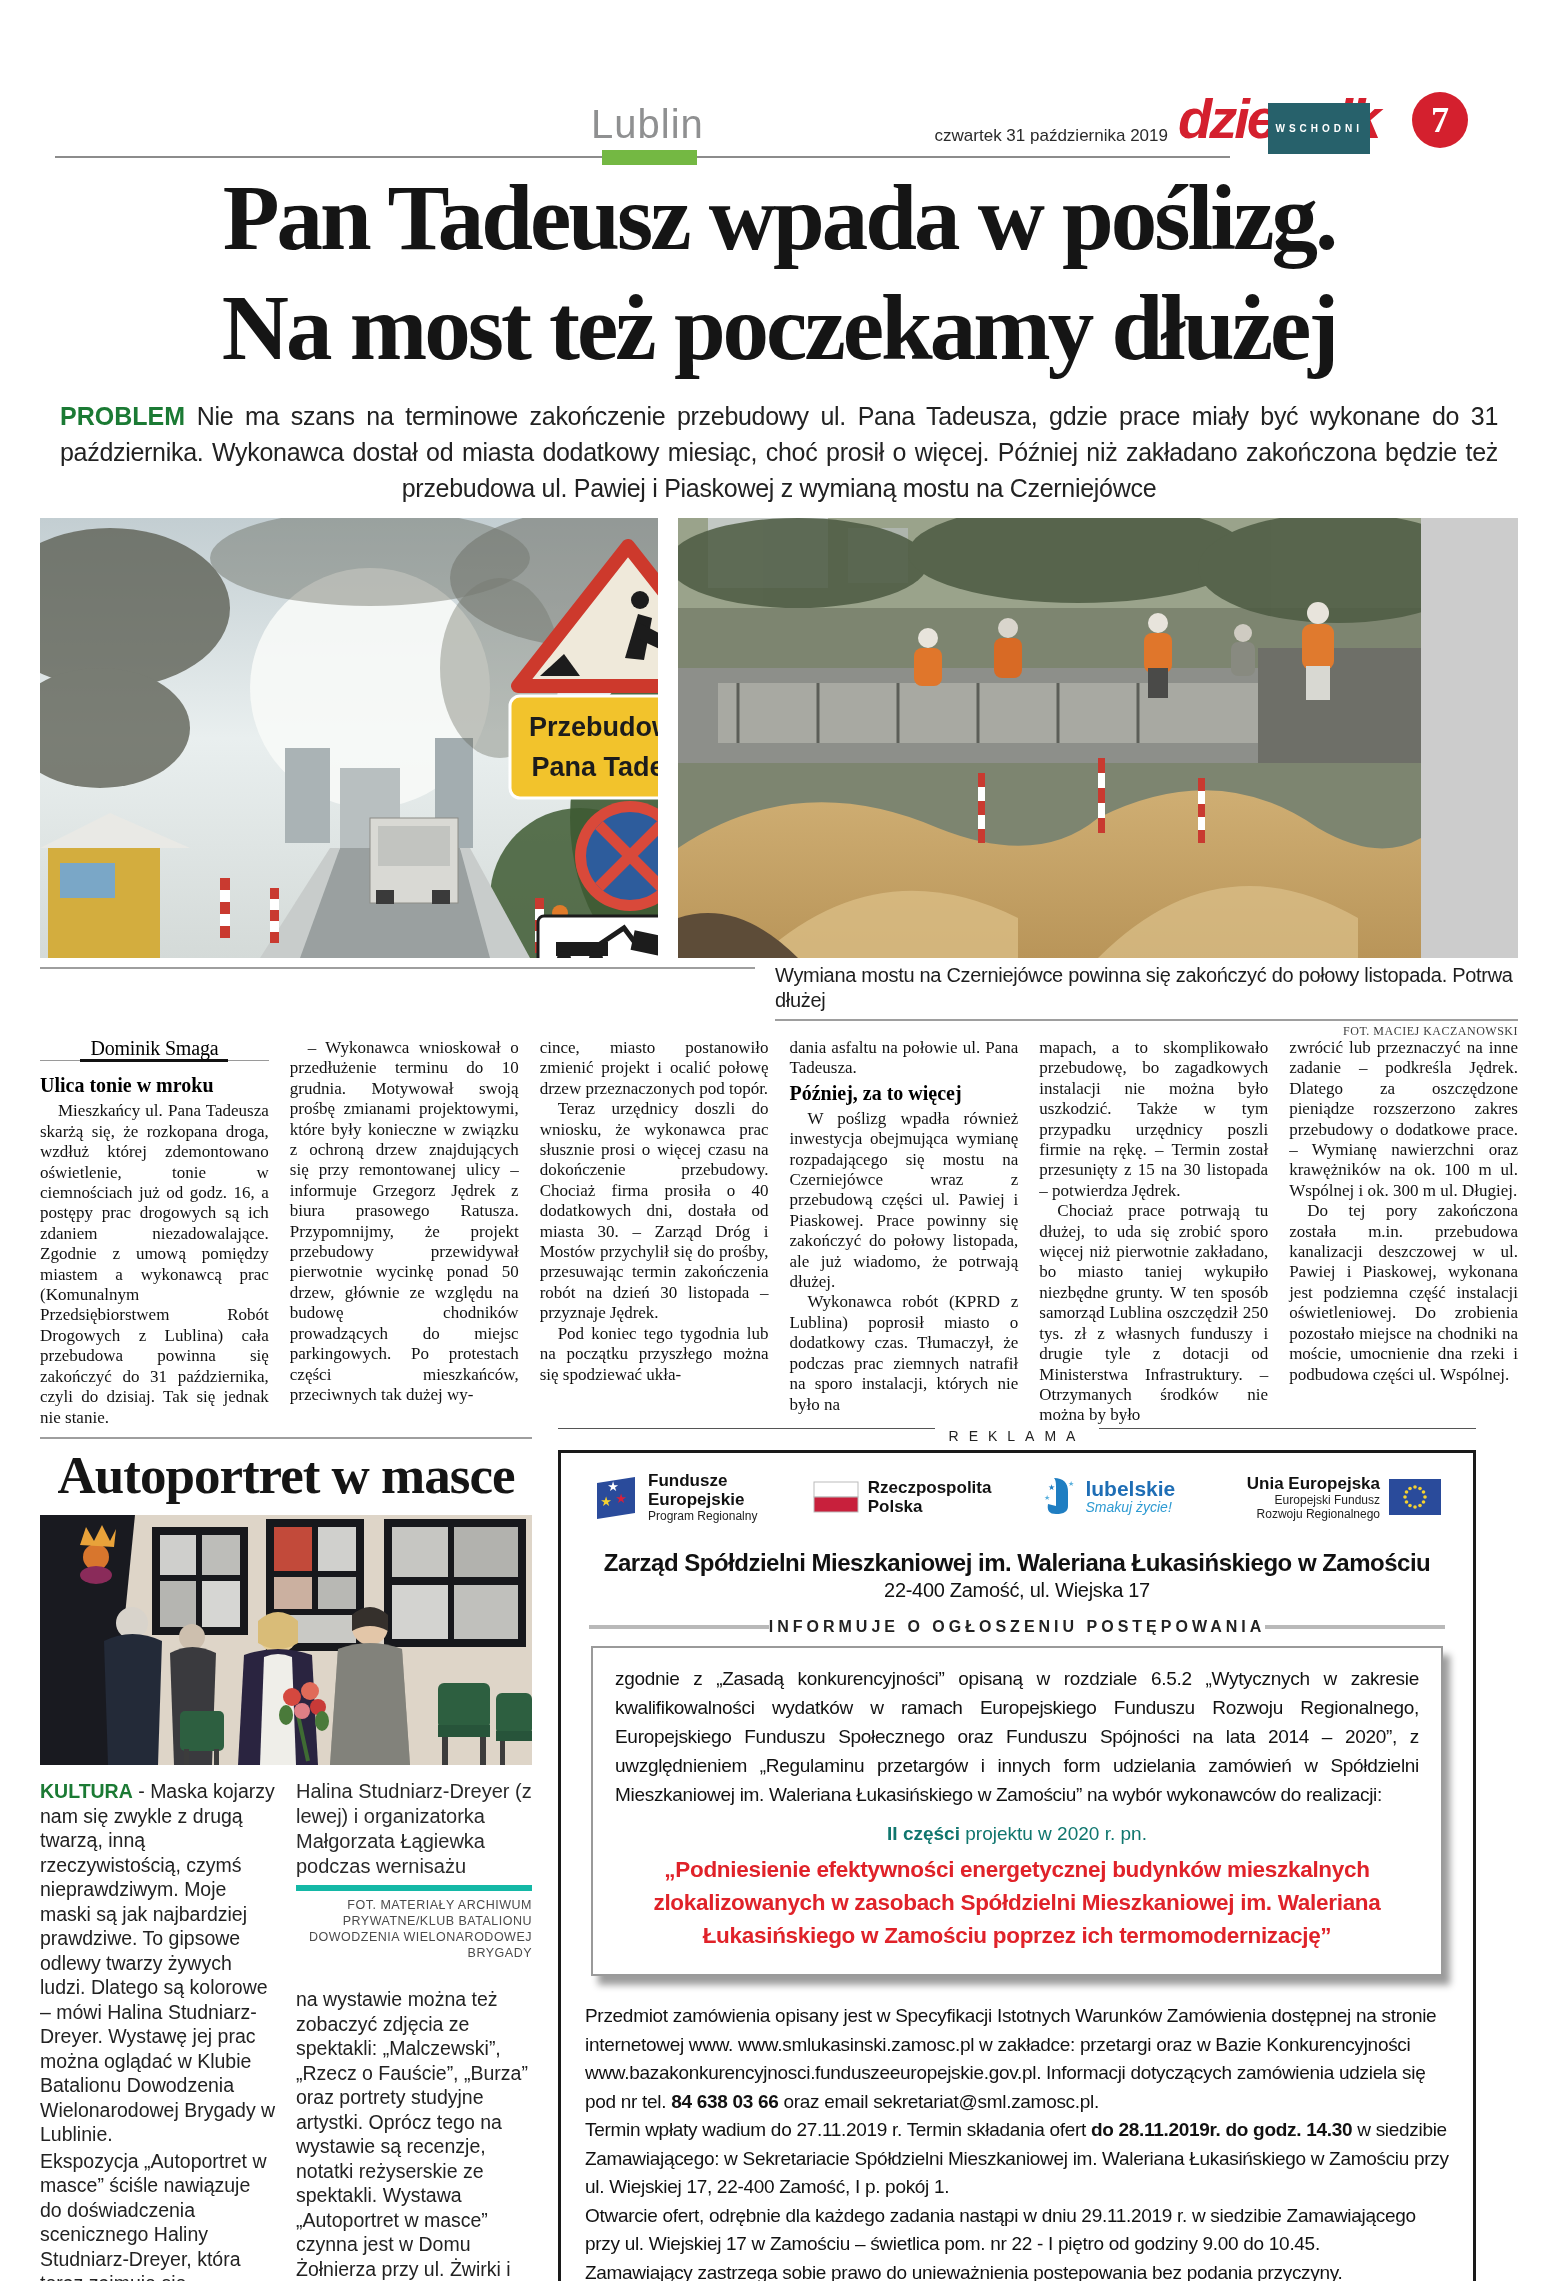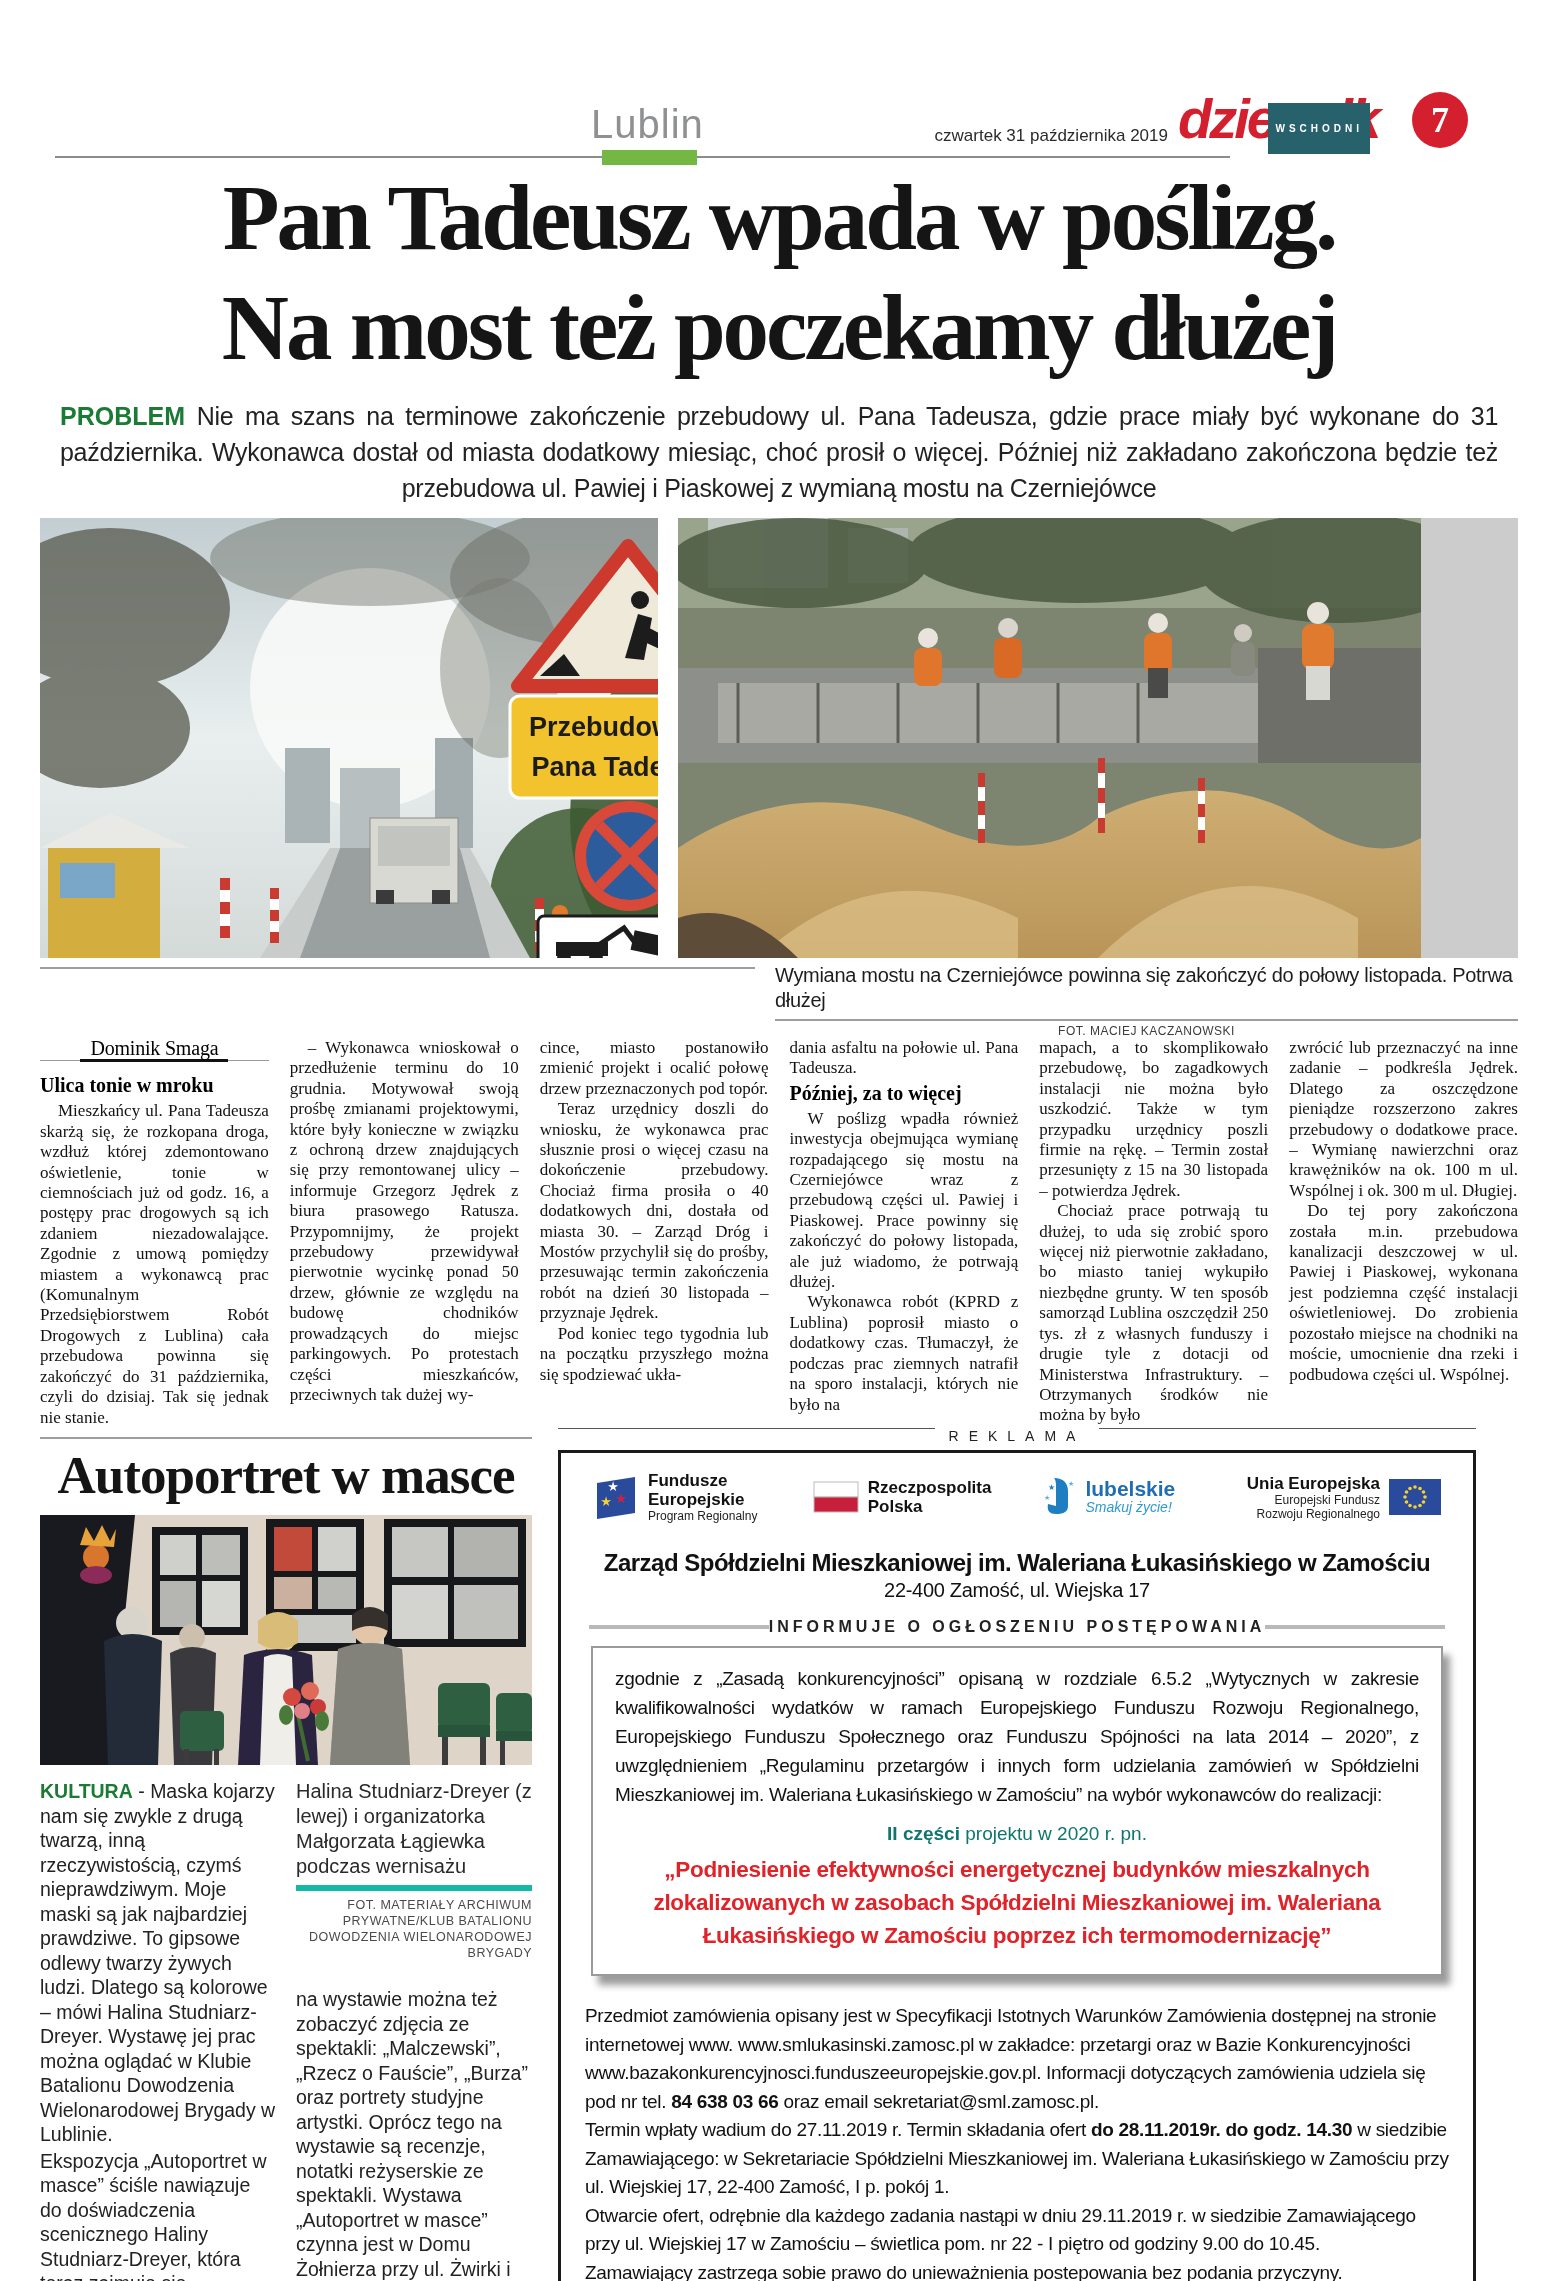--- a/index.html
+++ b/index.html
@@ -30,21 +30,21 @@
   .photo svg { display:block; }
   .photo-left { width:618px;text-align:center; }
   .photo-right { flex:1; }
 
   
   .captions { position:absolute; top:963px; left:40px; right:40px; display:flex; gap:20px; }
   .cap-block { width:715px; }
   .cap-block.right { flex:1; }
   .caption { font-size:20px; line-height:25px; color:#1d1d1d; letter-spacing:-0.3px; min-height:52px; }
   .cap-rule { height:2px; background:#9e9e9e; margin-top:4px; }
-  .photo-credit { text-align:center; font-size:12px; color:#3c3c3c; letter-spacing:0.5px; margin-top:3px; }
+  .photo-credit { text-align:right; font-size:12px; color:#3c3c3c; letter-spacing:0.5px; margin-top:3px;font-family:Liberation Serif, serif; }
 
   
   .article { position:absolute; top:1038px; left:40px; right:40px; height:404px; display:flex; gap:21px; overflow:hidden; }
   .col { width:229px; font-family:"Liberation Serif", serif; font-size:17px; line-height:20.4px; color:#111; text-align:justify; }
   .col p.ind { text-indent:18px; }
   .col h3 { font-size:20px; line-height:24px; margin:2px 0 4px; font-family:"Liberation Serif", serif; color:#000; text-align:left; }
   .byline-wrap { text-align:center; border-bottom:1px solid #9a9a9a; margin-bottom:12px; padding-bottom:0; }
   .byline { display:inline-block; font-size:20px; letter-spacing:-0.2px; color:#000; border-bottom:3px solid #111; padding:0 10px 1px; margin-bottom:-2px; }
 
   

